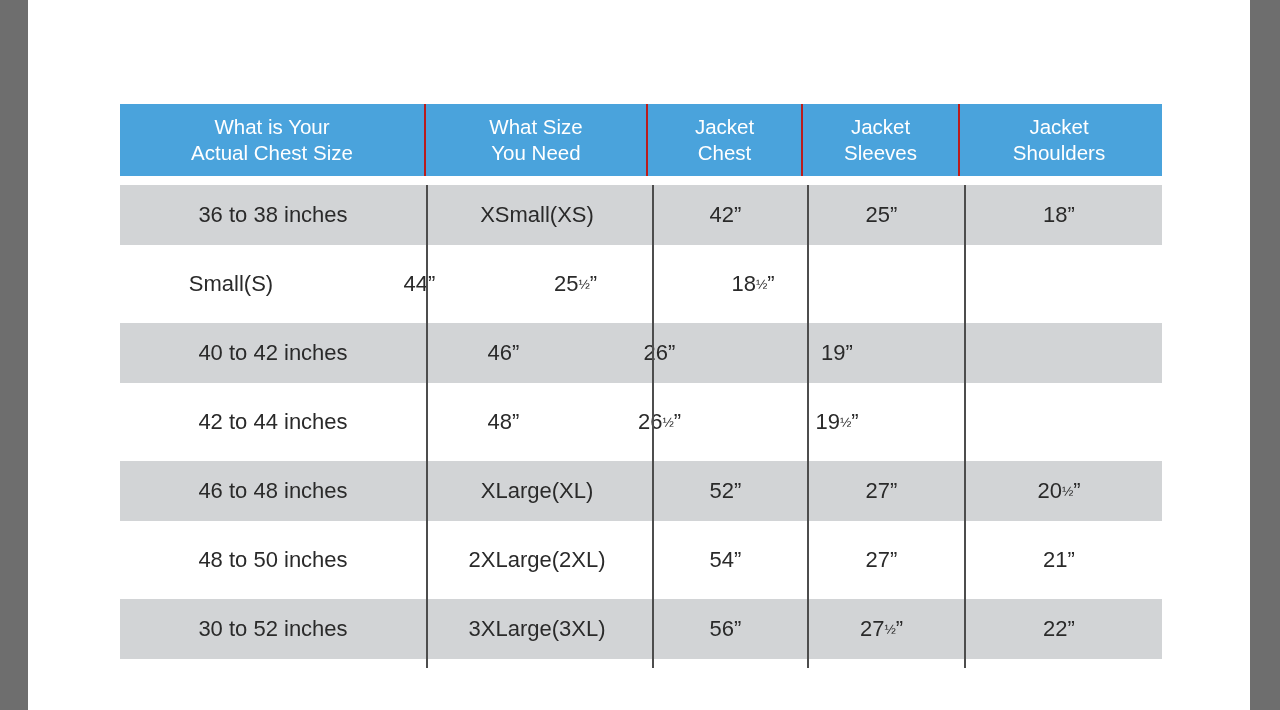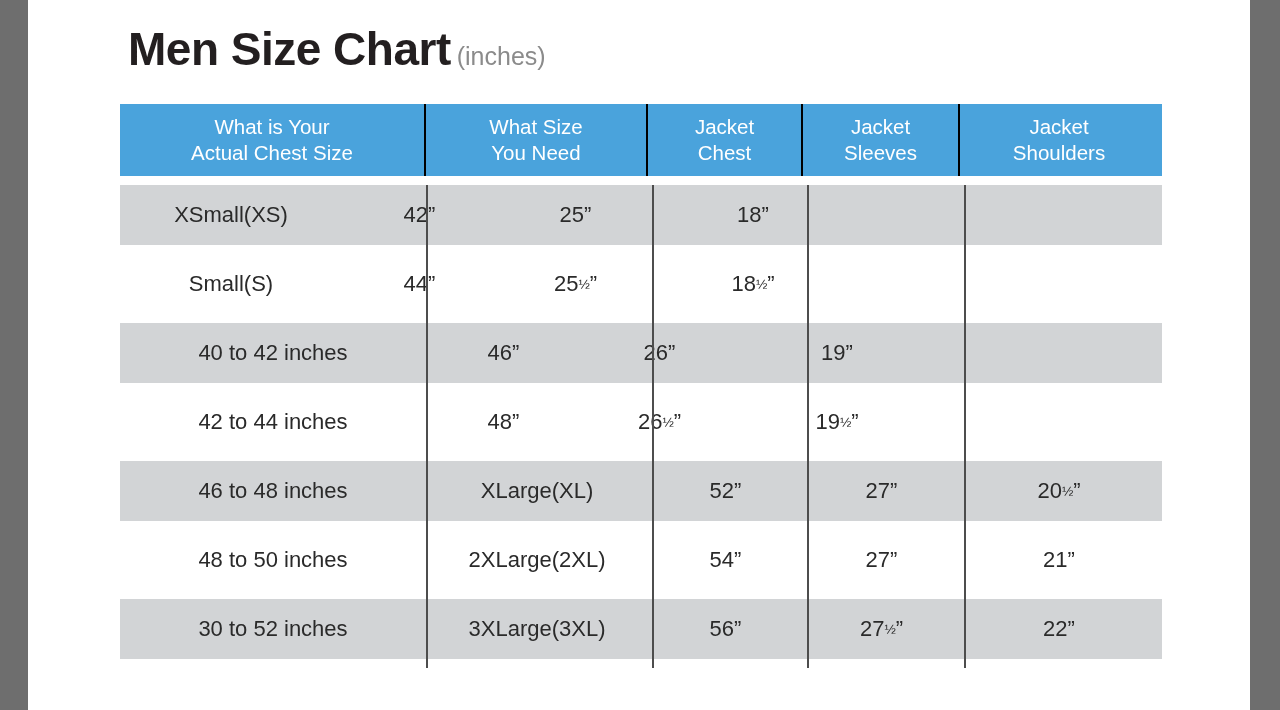--- a/index.html
+++ b/index.html
@@ -65,21 +65,21 @@
   }
   #thead .th {
     display: flex;
     align-items: center;
     justify-content: center;
     text-align: center;
     color: #ffffff;
     font-size: 20.5px;
     line-height: 1.28;
     font-weight: 400;
-    border-right: 2px solid #000000;
+    border-right: 2px solid #b91c1c;
   }
   #thead .th:last-child { border-right: none; }
 
   
   #tbody {
     position: relative;
     padding-top: 9px;
   }
   .row {
     display: flex;
@@ -142,23 +142,20 @@
   }
 </style>
 </head>
 <body>
 
 <div id="stage">
 
   <div class="bar bar-left"></div>
   <div class="bar bar-right"></div>
 
-  <div id="title-block">
-    <span id="title-main">Men Size Chart</span><span id="title-unit">(inches)</span>
-  </div>
 
   <div id="table">
 
     <div id="thead">
         <div class="th c0">
           <div><span>What is Your</span><br><span>Actual Chest Size</span></div>
         </div>
         <div class="th c1">
           <div><span>What Size</span><br><span>You Need</span></div>
         </div>
@@ -170,20 +167,21 @@
         </div>
         <div class="th c4">
           <div><span>Jacket</span><br><span>Shoulders</span></div>
         </div>
       </div>
 
     <div id="tbody">
 
     <div class="row shaded">
           <div class="band"></div>
+          <div class="td c0">36 to 38 inches</div>
           <div class="td c1">XSmall(XS)</div>
           <div class="td c2">
             <span>42</span>
             <span>”</span>
           </div>
           <div class="td c3">
             <span>25</span>
             <span>”</span>
           </div>
           <div class="td c4">

